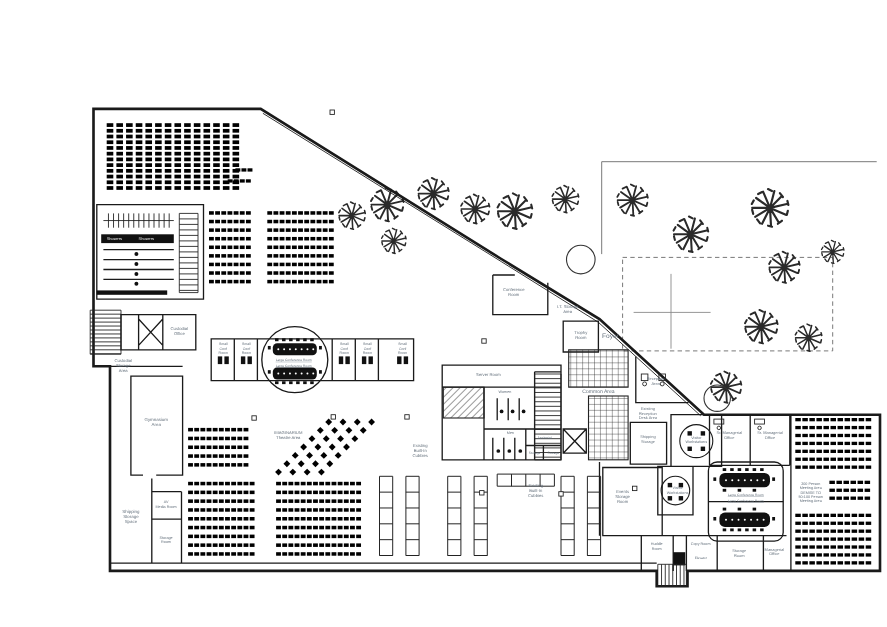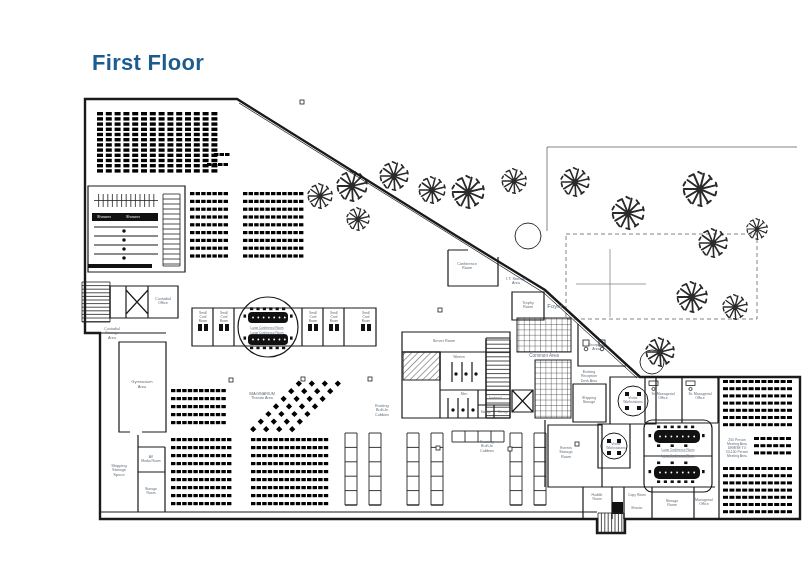--- a/index.html
+++ b/index.html
@@ -14,21 +14,20 @@
   .room-label.light{color:#f2f2f2;}
   .room-label.u{text-decoration:underline;}
   #seats rect{fill:#000;}
   .walls{stroke:#1a1a1a;fill:none;}
 </style>
 </head>
 <body>
 
 <div class="canvas">
 
-  <h1 class="title" style="color: rgb(29, 92, 143);">First Floor</h1>
 
   <svg class="plan" width="806" height="570" viewBox="0 0 806 570">
     <defs>
       <pattern id="gridp" width="5.4" height="5.4" patternUnits="userSpaceOnUse">
         <path d="M5.4 0H0V5.4" fill="none" stroke="#222" stroke-width="0.7"></path>
       </pattern>
       <pattern id="hatchp" width="4.5" height="4.5" patternUnits="userSpaceOnUse" patternTransform="rotate(45)">
         <line x1="0" y1="0" x2="0" y2="4.5" stroke="#444" stroke-width="1"></line>
       </pattern>
       <symbol id="tree" viewBox="-10 -10 20 20" overflow="visible">

